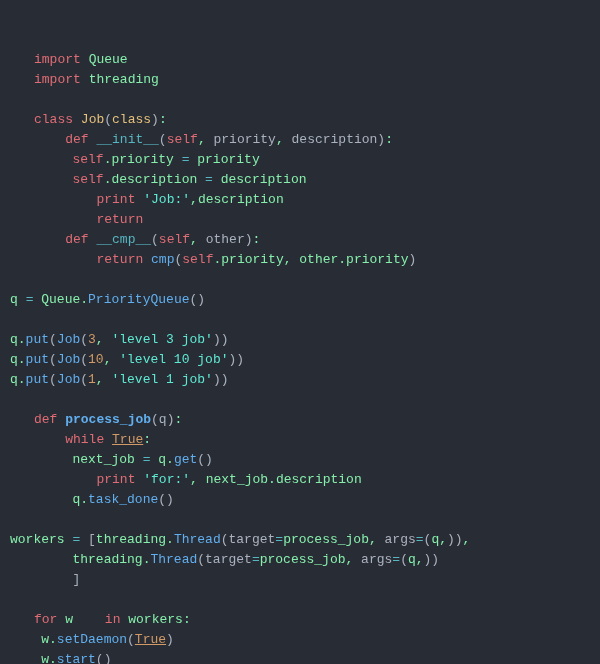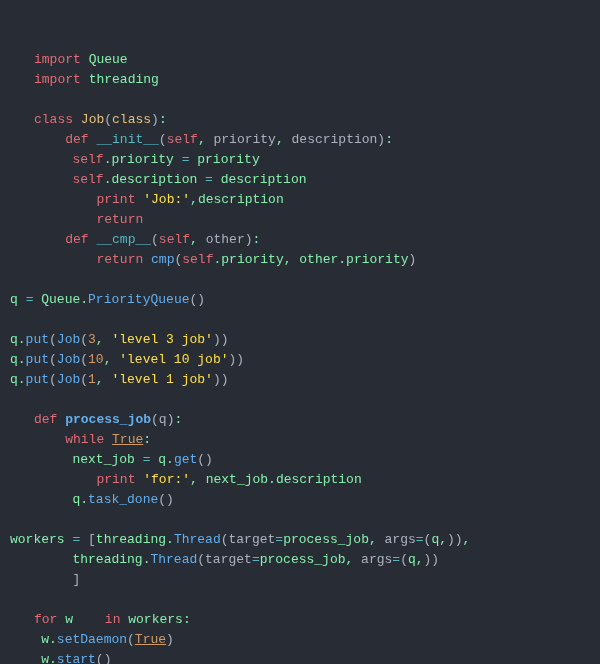--- a/index.html
+++ b/index.html
@@ -11,21 +11,21 @@
     line-height: 20px;
     color: #abb2bf;
     white-space: pre;
     width: 600px;
     box-sizing: border-box;
   }
   .imp { color: #e06c75; margin-left: 24px; }
   .fn { color: #61afef; font-weight: bold; }
   .cls { color: #e5c07b; }
   .self { color: #e06c75; }
-  .str { color: #fde047; }
+  .str { color: #5eead4; }
   .num { color: #d19a66; }
   .bool { color: #d19a66; text-decoration: underline; }
   .op { color: #56b6c2; }
   .param { color: #abb2bf; }
   .paren { color: #abb2bf; }
   .plain { color: #86efac; }
   .dunder { color: #56b6c2; text-align: right; }
   .builtin { color: #61afef; }
 </style>
 </head>

